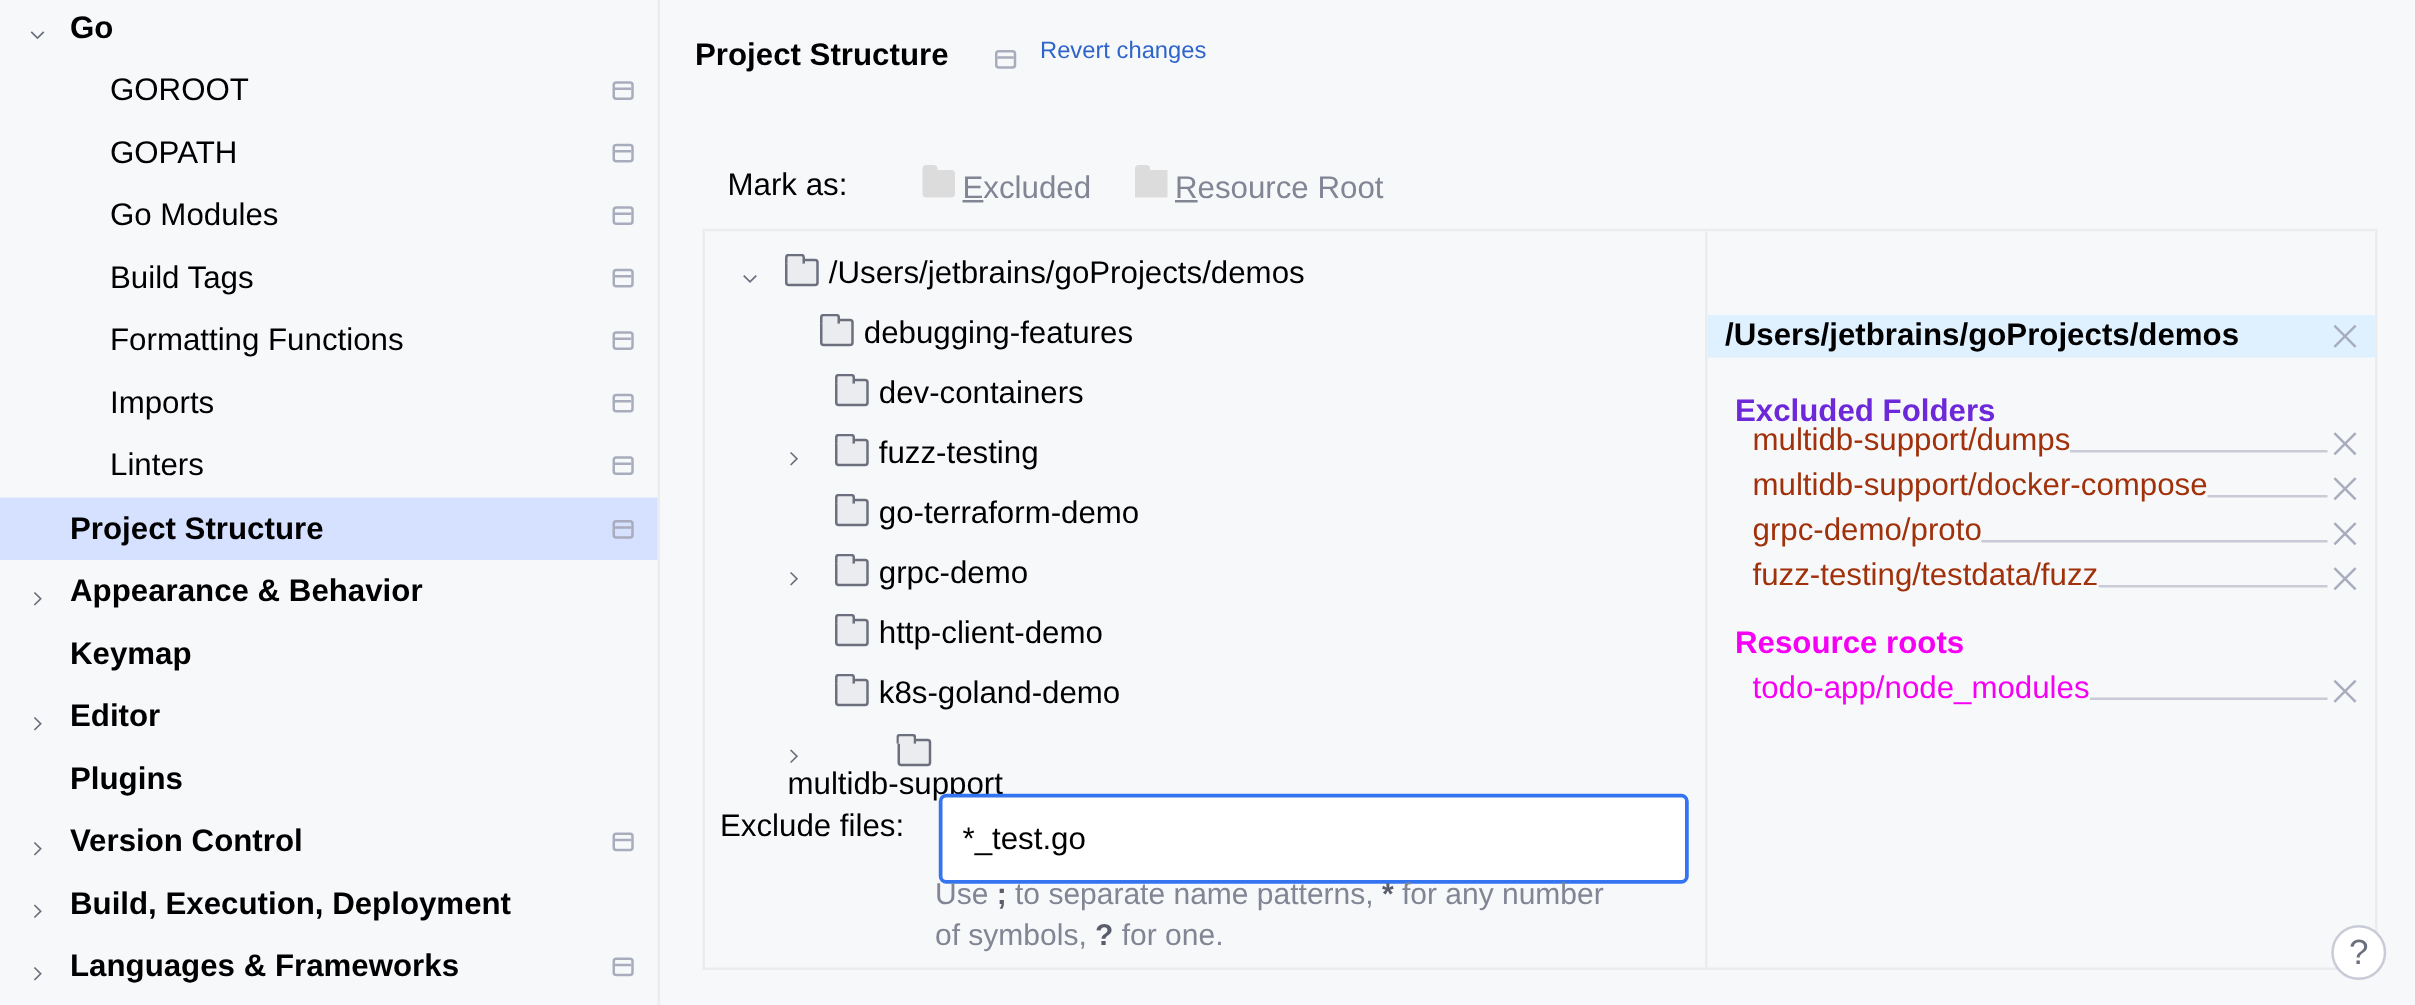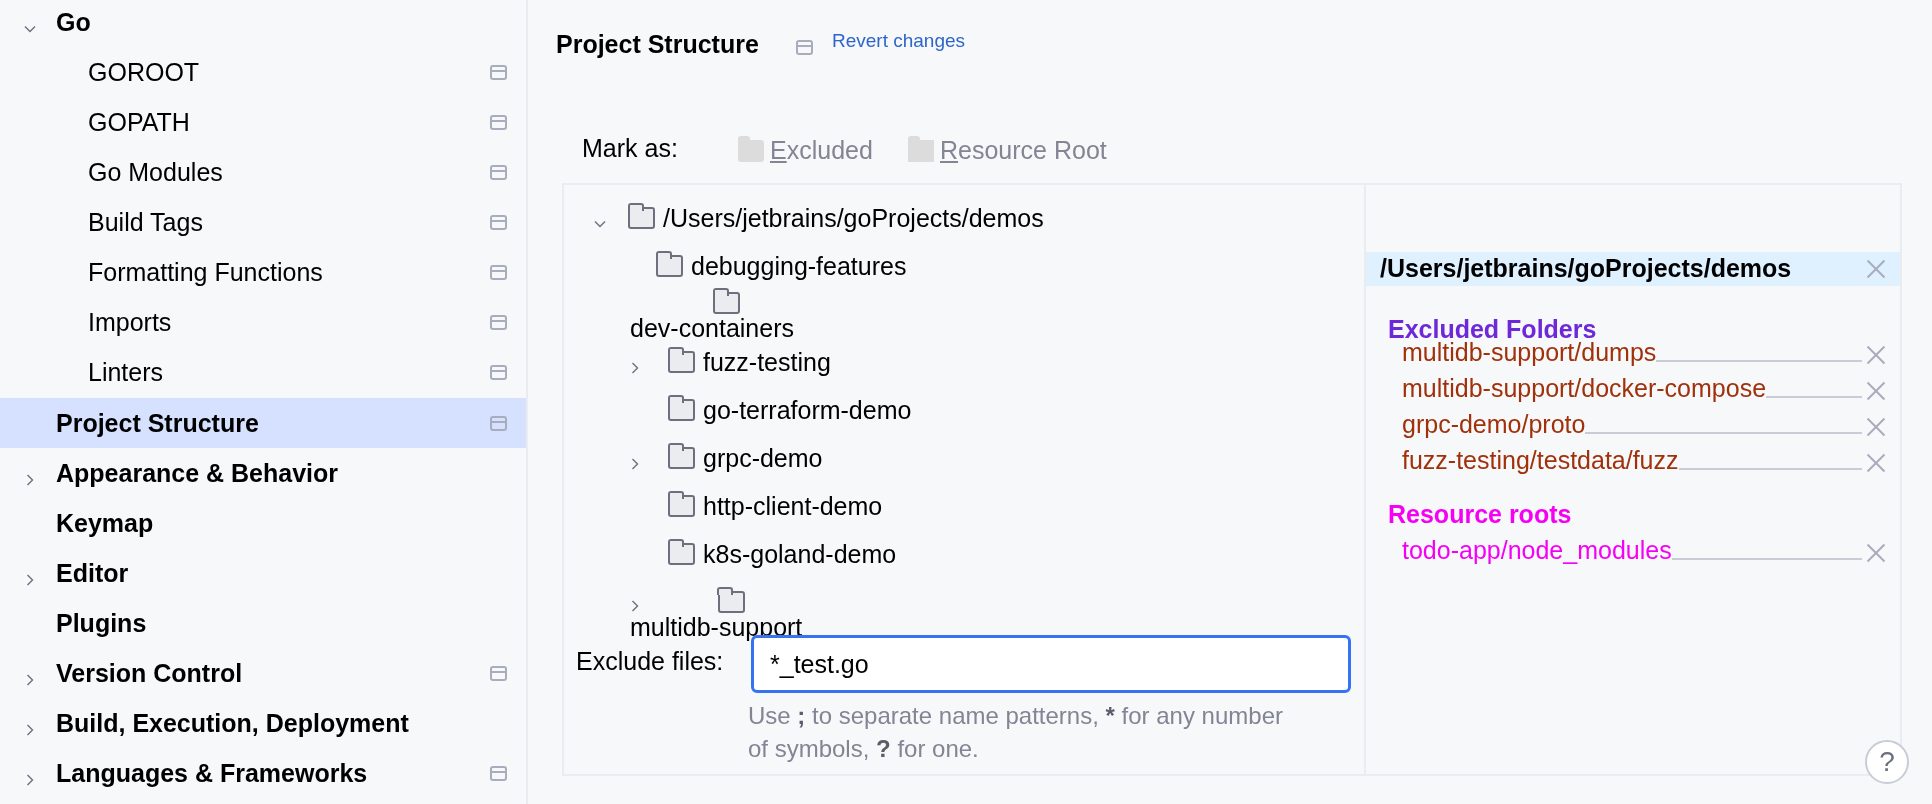--- a/index.html
+++ b/index.html
@@ -17,35 +17,35 @@
   .s-row .proj-icon { position: absolute; left: 490px; width: 17px; height: 15px; border: 2px solid #a8adbd; border-radius: 3px; }
   .s-row .proj-icon::after { content: ""; position: absolute; left: 0; right: 0; top: 3px; border-top: 2px solid #a8adbd; }
 
   
   .title { position: absolute; left: 556px; top: 30px; font-size: 25px; font-weight: bold; }
   .title-proj-icon { position: absolute; left: 796px; top: 40px; width: 17px; height: 15px; border: 2px solid #a8adbd; border-radius: 3px; }
   .title-proj-icon::after { content: ""; position: absolute; left: 0; right: 0; top: 3px; border-top: 2px solid #a8adbd; }
   .revert { position: absolute; left: 832px; top: 30px; font-size: 19px; color: #2f65ca; cursor: pointer; }
 
   .mark-label { position: absolute; left: 582px; top: 134px; font-size: 25px; }
-  .mark-btn { position: absolute; top: 136px; font-size: 25px; color: #818594; display: flex; align-items: center; gap: 6px; cursor: pointer; }
+  .mark-btn { position: absolute; top: 136px; font-size: 25px; color: #818594; display: flex; gap: 6px; cursor: pointer; }
   .mark-btn .u { text-decoration: underline; }
   .folder-solid { width: 26px; height: 22px; background: #dcdcdc; border-radius: 3px; position: relative; }
   .folder-solid::before { content: ""; position: absolute; left: 0; top: -4px; width: 12px; height: 6px; background: #dcdcdc; border-radius: 3px 3px 0 0; }
 
   .panel { position: absolute; left: 562px; top: 183px; width: 1340px; height: 593px; border: 2px solid #ebecf0; background: #f7f8fa; }
   .divider { position: absolute; left: 800px; top: 0; bottom: 0; width: 2px; background: #ebecf0; }
 
   .t-row { position: absolute; height: 44px; display: flex; align-items: center; font-size: 25px; white-space: nowrap; }
   .t-chev { position: absolute; width: 18px; height: 18px; color: #6c707e; }
   .folder { width: 27px; height: 22px; border: 2.5px solid #6c707e; border-radius: 3px; background: #ebecf0; position: relative; margin-right: 8px; flex: none; }
   .folder::before { content: ""; position: absolute; left: -2.5px; top: -6px; width: 12px; height: 6px; border: 2.5px solid #6c707e; border-bottom: none; border-radius: 3px 3px 0 0; background: #ebecf0; }
 
   .ex-label { position: absolute; left: 12px; top: 462px; font-size: 25px; }
-  .ex-input { position: absolute; left: 187px; top: 450px; width: 600px; height: 58px; border: 3px solid #3574f0; border-radius: 6px; background: #fff; font-size: 25px; padding: 0 16px; font-family: "Liberation Sans", sans-serif; color: #000; outline: none; }
+  .ex-input { position: absolute; left: 187px; top: 450px; width: 600px; height: 72px; border: 3px solid #3574f0; border-radius: 6px; background: #fff; font-size: 25px; padding: 0 16px; font-family: "Liberation Sans", sans-serif; color: #000; outline: none; }
   .hint { position: absolute; left: 184px; top: 514px; width: 560px; font-size: 24px; color: #818594; line-height: 33px; }
   .hint b { color: #5a5d6b; }
 
   
   .add-root { position: absolute; left: 830px; top: 16px; font-size: 25px; display: flex; align-items: center; gap: 8px; cursor: pointer; }
   .add-root .u { text-decoration: underline; }
   .plus { width: 26px; height: 26px; position: relative; }
   .plus::before, .plus::after { content: ""; position: absolute; background: #6c707e; }
   .plus::before { left: 12px; top: 0; width: 2px; height: 26px; }
   .plus::after { left: 0; top: 12px; width: 26px; height: 2px; }
@@ -163,21 +163,21 @@
         <span class="t-chev" style="position:relative;margin-right:18px;"><svg viewBox="0 0 16 16" width="16" height="16">
             <path d="M3 5.5 L8 10.5 L13 5.5" fill="none" stroke="currentColor" stroke-width="1.4"></path>
           </svg></span>
         <span class="folder"></span>
         <span>/Users/jetbrains/goProjects/demos</span>
       </div>
       <div class="t-row" style="left: 54px; top: 59px;">
         <span class="folder" style="margin-left:38px;"></span>
         <span>debugging-features</span>
       </div>
-      <div class="t-row" style="left: 66px; top: 107px; flex-direction: column;">
+      <div class="t-row" style="left: 66px; top: 107px;">
         <span class="folder" style="margin-left:38px;"></span>
         <span>dev-containers</span>
       </div>
       <div class="t-row" style="left: 66px; top: 155px;">
         <span class="t-chev" style="left:-3px;"><svg viewBox="0 0 16 16" width="16" height="16">
             <path d="M5.5 3 L10.5 8 L5.5 13" fill="none" stroke="currentColor" stroke-width="1.4"></path>
           </svg></span>
         <span class="folder" style="margin-left:38px;"></span>
         <span>fuzz-testing</span>
       </div>

